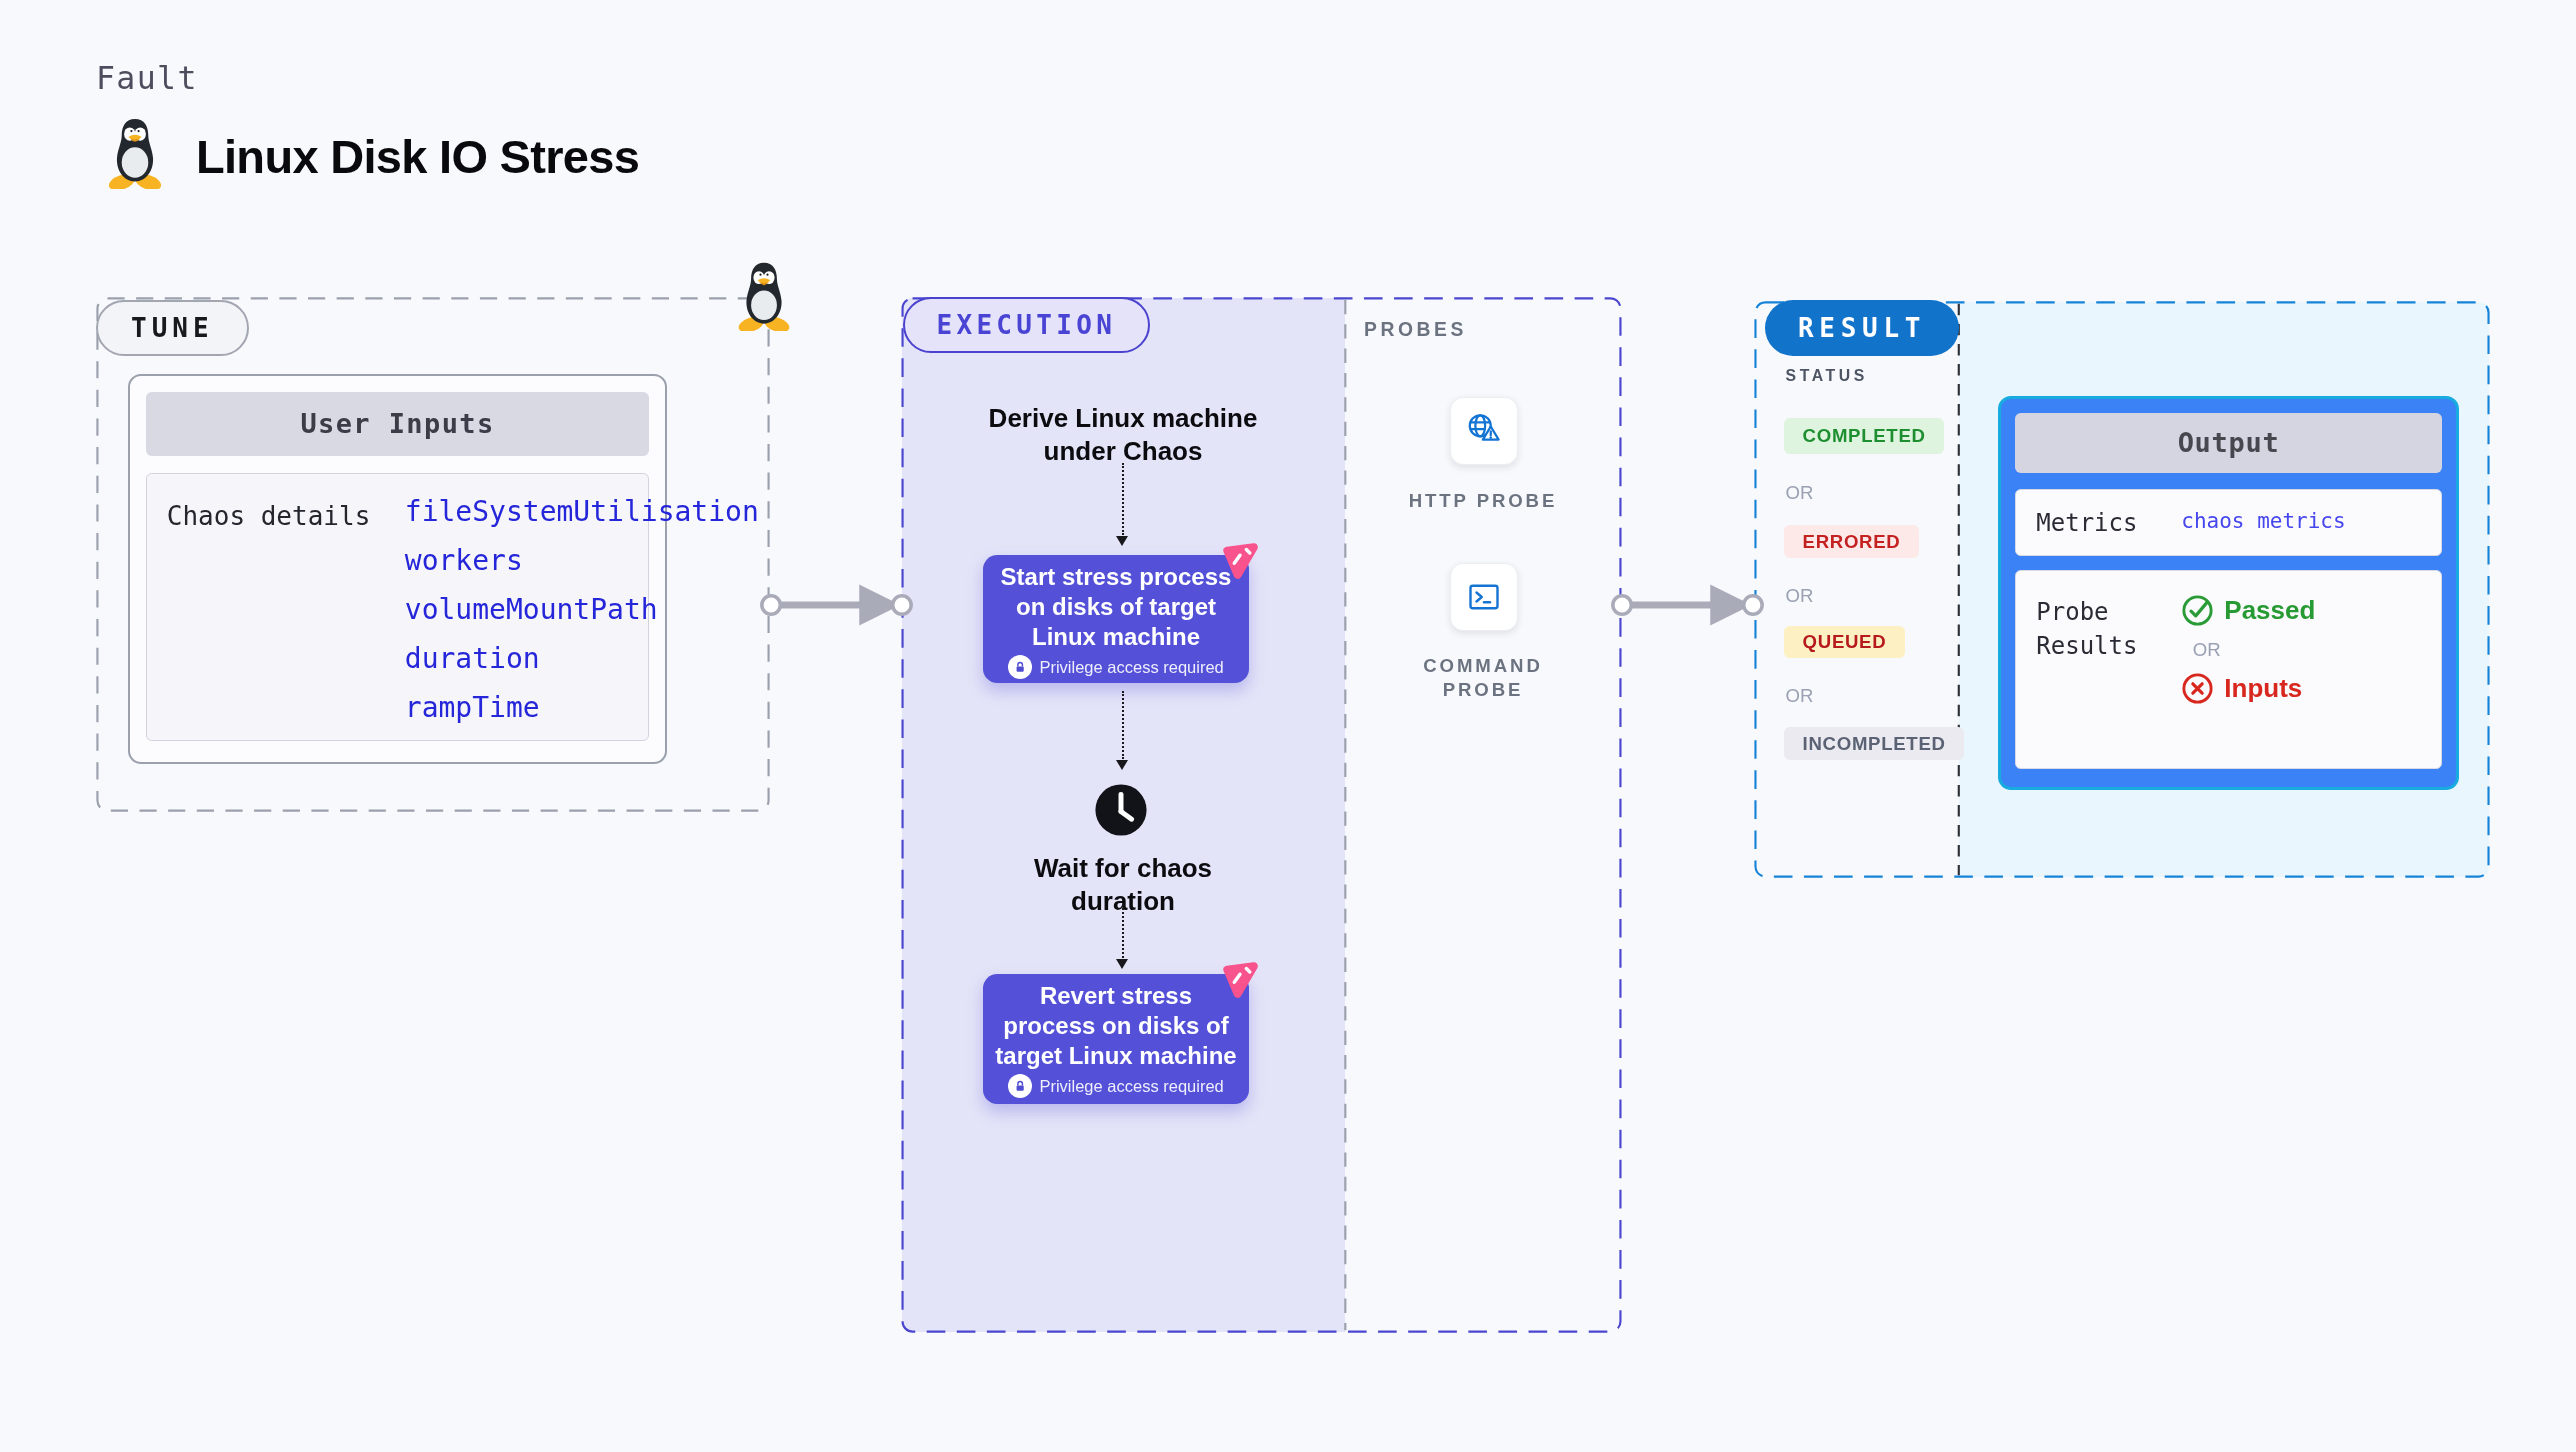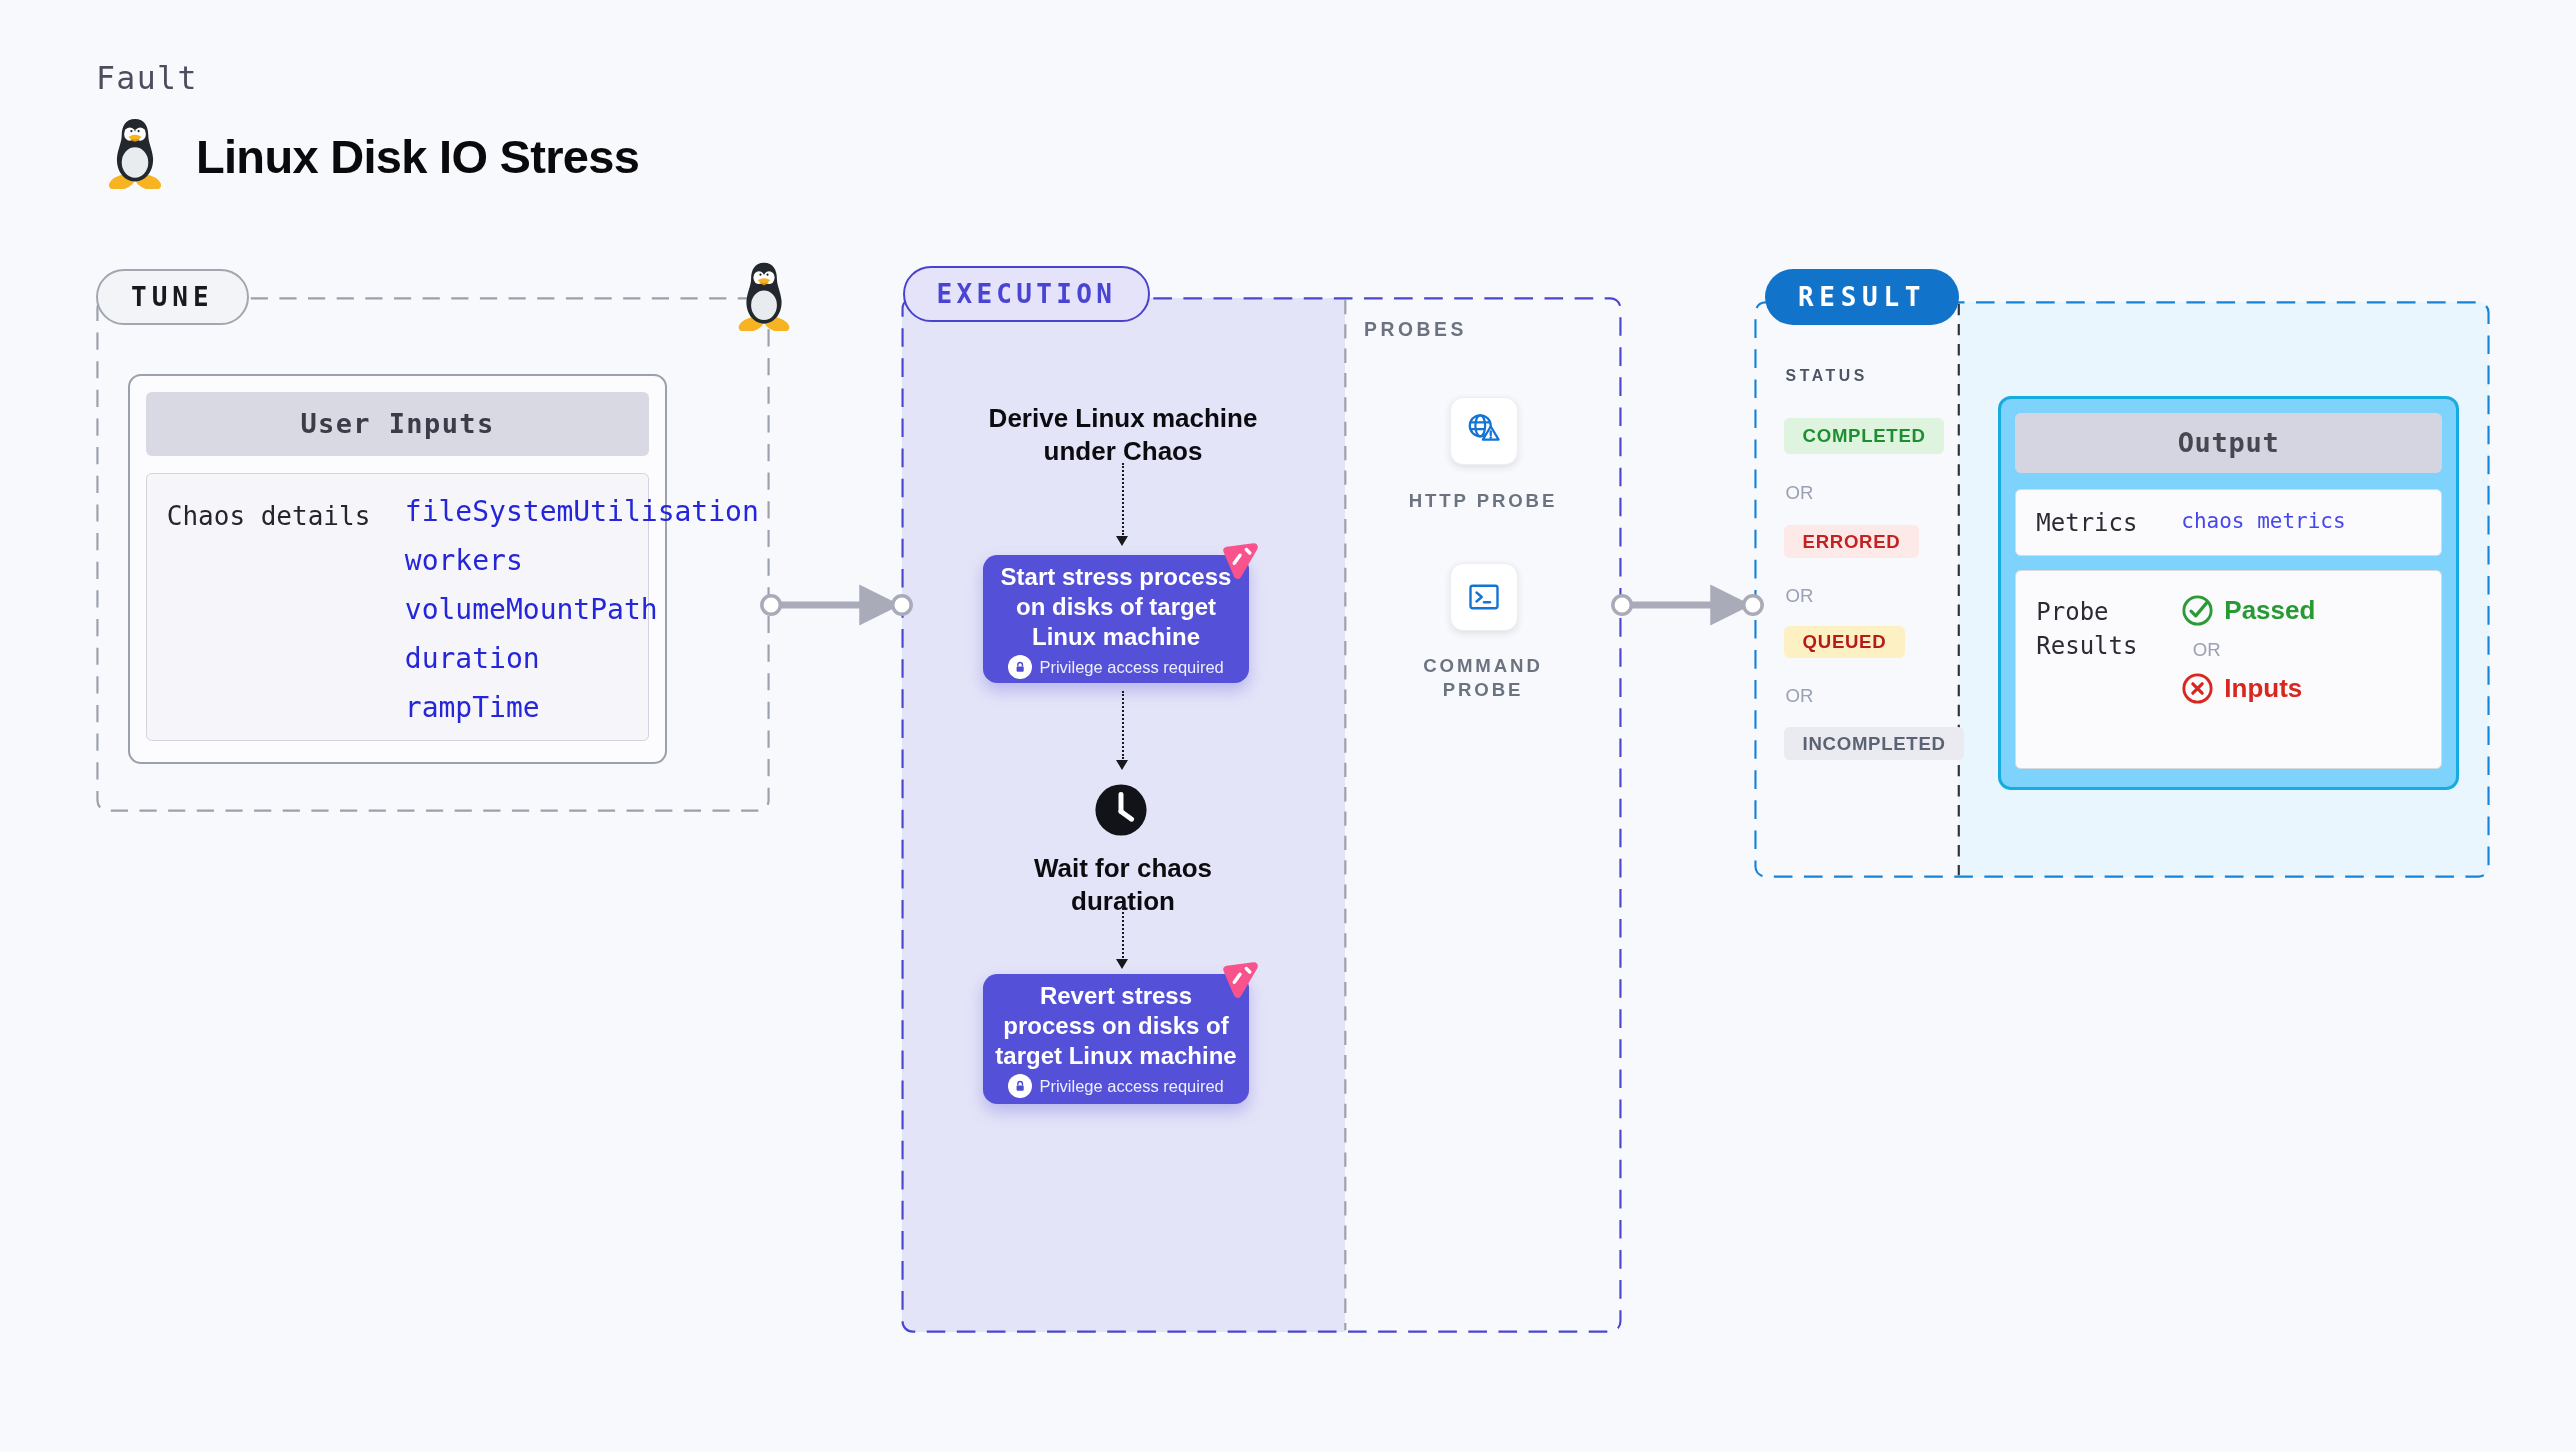--- a/index.html
+++ b/index.html
@@ -8,21 +8,21 @@
   .mono{font-family:"DejaVu Sans Mono","Liberation Mono",monospace;}
   .abs{position:absolute;}
 
   
   .fault-label{left:96px;top:60px;font-size:31.5px;color:#4d4d5e;letter-spacing:1.4px;}
   .tux-large{left:104px;top:117px;width:62px;height:72px;}
   .page-title{left:196px;top:129px;font-size:47px;font-weight:800;color:#0a0a0c;letter-spacing:-0.7px;}
 
   
   .pill{position:absolute;z-index:6;display:flex;align-items:center;border-radius:34px;
-        font-family:"DejaVu Sans Mono","Liberation Mono",monospace;font-weight:700;font-size:26px;}
+        font-family:"DejaVu Sans Mono","Liberation Mono",monospace;font-weight:700;font-size:26px;margin-top:31px;}
   .tune-pill{left:96px;top:269px;height:56px;padding:0 33px;background:#f3f4f8;
              border:2.1px solid #a2a6b0;color:#17191e;letter-spacing:5px;box-sizing:border-box;}
   .exec-pill{left:903px;top:266px;height:56px;padding:0 31.5px;background:#e4e3f9;
              border:2.9px solid #4a42cf;color:#4a44d4;letter-spacing:4.3px;box-sizing:border-box;}
   .result-pill{left:1765px;top:269px;height:56px;padding:0 33px;background:#1273cb;
              color:#ffffff;letter-spacing:5.7px;}
 
   
   .tune-box{left:96px;top:297px;width:674px;height:515px;z-index:1;}
   .exec-box{left:901px;top:297px;width:721px;height:1036px;z-index:1;}
@@ -93,21 +93,21 @@
   .status-badge{position:absolute;left:30px;display:inline-block;padding:0 18.6px;border-radius:5.7px;
         font-size:18.6px;font-weight:800;letter-spacing:0.7px;z-index:3;}
   .st-completed{top:117px;height:36px;line-height:36px;background:#def4df;color:#1e8f30;}
   .st-errored{top:224px;height:33px;line-height:33px;background:#fce9e8;color:#c32221;}
   .st-queued{top:325px;height:31.5px;line-height:31.5px;background:#fdf1c3;color:#b61a1c;}
   .st-incompleted{top:426px;height:33px;line-height:33px;background:#eaeaf0;color:#5a6273;}
   .or-label{position:absolute;left:31.5px;font-size:18.6px;color:#99a1b3;z-index:3;}
   .or1{top:181px;} .or2{top:284px;} .or3{top:384px;}
 
   
-  .output-card{position:absolute;left:244px;top:95px;width:461px;height:394px;background:#7dd3fc;
+  .output-card{position:absolute;left:244px;top:95px;width:461px;height:394px;background:#3b82f6;
         border:3.6px solid #17abdf;border-radius:13px;box-sizing:border-box;padding:14.3px;z-index:3;}
   .out-header{height:60px;line-height:60px;background:#d5d5e1;border-radius:5.7px;text-align:center;
         font-size:27px;font-weight:600;color:#47474f;letter-spacing:0.7px;}
   .out-row{position:relative;border:1.4px solid #d9d9e3;border-radius:5.7px;background:#fbfbfd;
         box-sizing:border-box;}
   .metrics-row{margin-top:15.8px;height:67px;}
   .probe-res-row{margin-top:14.3px;height:199px;}
   .metrics-label{position:absolute;left:20px;top:18.6px;font-size:24px;color:#2b2b35;}
   .metrics-value{position:absolute;left:165px;top:18.6px;font-size:21px;color:#4646ee;}
   .probe-res-label{position:absolute;left:20px;top:24px;width:129px;font-size:24px;line-height:34px;

